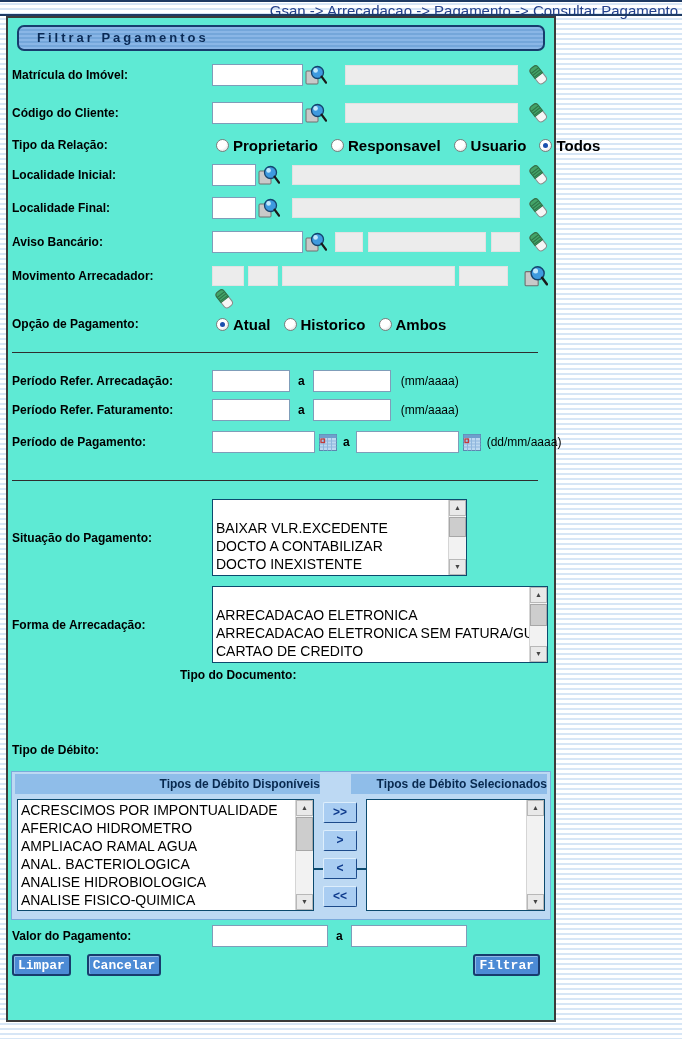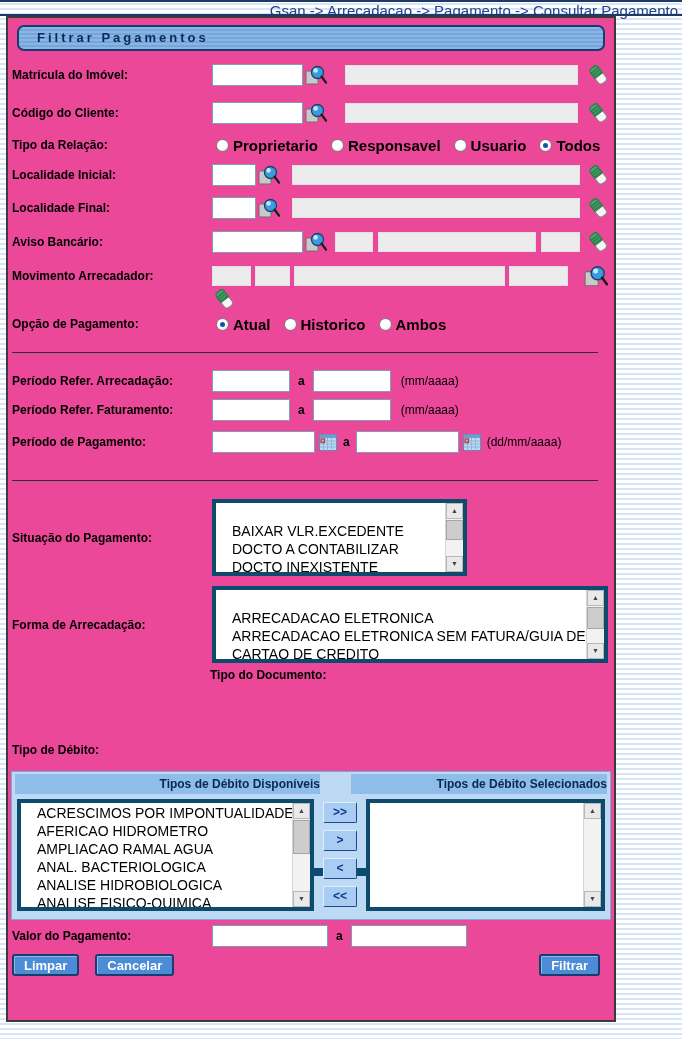--- a/index.html
+++ b/index.html
@@ -5,22 +5,22 @@
   html,body{margin:0;padding:0;}
   body{
     width:682px;height:1039px;position:relative;overflow:hidden;
     font-family:"Liberation Sans",sans-serif;
     background:repeating-linear-gradient(180deg,#ffffff 0px,#ffffff 3px,#d7e6f6 3px,#d7e6f6 5px);
   }
   .top-rule{position:absolute;top:0;left:0;right:0;height:2px;background:#1e3a63;}
   .breadcrumb{position:absolute;top:2px;right:4px;font-size:15px;color:#24418c;}
   .top-rule2{position:absolute;top:14px;left:0;right:0;height:2px;background:#1e3a63;}
 
-  .panel{position:absolute;top:16px;left:6px;width:610px;height:1006px;
-    background:#ec4899;border:2px solid #3a3a3a;box-sizing:border-box;}
+  .panel{position:absolute;top:16px;left:6px;width:550px;height:1006px;
+    background:#5eead4;border:2px solid #3a3a3a;box-sizing:border-box;}
 
   .titlebar{margin:7px 9px 0 9px;height:22px;line-height:22px;
     background:repeating-linear-gradient(180deg,#8ab6e6 0 2px,#74a6da 2px 4px);
     border:2px solid #173c6d;border-radius:7px;
     color:#0a2a55;font-weight:bold;font-size:13px;letter-spacing:3px;padding-left:18px;}
 
   .content{padding:0 6px 0 4px;}
   .intro{margin:16px 0 0 4px;font-size:12px;color:#000;}
 
   .row{display:flex;align-items:center;height:24px;}
@@ -43,21 +43,21 @@
 
   .ropt{display:inline-flex;align-items:center;margin-right:13px;}
   .rlab{font-weight:bold;font-size:15px;color:#000;margin-left:4px;}
   .rdot{width:13px;height:13px;border-radius:50%;border:1px solid #7d7d7d;box-sizing:border-box;
     background:radial-gradient(circle at 35% 30%,#ffffff 50%,#cfcfcf);position:relative;flex:0 0 13px;}
   .rdot.checked::after{content:"";position:absolute;left:3px;top:3px;width:5px;height:5px;
     border-radius:50%;background:#1b4fae;}
 
   .divider{height:0;border-top:1px solid #2e2e2e;margin-right:10px;}
 
-  .list{display:flex;background:#fff;border:4px solid #0c4a6e;box-sizing:border-box;overflow:hidden;padding-left:13px;}
+  .list{display:flex;background:#fff;border:1px solid #0c4a6e;box-sizing:border-box;overflow:hidden;}
   .list-items{flex:1;overflow:hidden;padding:1px 0 0 3px;}
   .opt{height:18px;line-height:18px;white-space:nowrap;font-size:14px;color:#000;}
   .h77{height:77px}.h73{height:73px}.h112{height:112px}
   .lw255{width:255px}.lw455{width:455px}
 
   .sbar{flex:0 0 17px;width:17px;background:#f2f2f2;border-left:1px solid #d5d5d5;
     display:flex;flex-direction:column;}
   .sbtn{height:16px;background:#e9e9e9;border:1px solid #b8b8b8;box-sizing:border-box;
     font-size:7px;line-height:14px;text-align:center;color:#444;}
   .sthumb{width:100%;background:#cdcdcd;border:1px solid #a7a7a7;box-sizing:border-box;margin-top:1px;}
@@ -74,23 +74,23 @@
   .dlist-left{width:297px;margin-left:2px;}
   .transfer{width:52px;display:flex;flex-direction:column;align-items:center;padding-top:3px;}
   .tbtn{width:34px;height:21px;margin-bottom:7px;background:#a9cdf2;color:#0e3a8c;
     font-weight:bold;font-size:12px;line-height:18px;text-align:center;
     border:1px solid #1c4a8a;border-top-color:#ddeefc;border-left-color:#ddeefc;
     border-radius:2px;box-sizing:border-box;cursor:pointer;}
   .dlist-right{flex:1;margin-right:2px;}
 
   .actions{display:flex;align-items:center;margin-top:6px;}
   .abtn{height:22px;background:#4c8bd5;color:#fff;font-weight:bold;font-size:13px;
-    border:2px solid #173c6d;border-radius:3px;padding:0 10px;
+    border:2px solid #173c6d;border-radius:3px;padding:0 4px;
     box-shadow:inset 0 1px 0 #8fb9e6,inset 1px 0 0 #8fb9e6;cursor:pointer;
-    font-family:Liberation Sans, sans-serif;}
+    font-family:Liberation Mono, monospace;}
 </style>
 </head>
 <body>
 
 <svg width="0" height="0" style="position:absolute">
   <defs>
     <g id="ic-search">
       <rect x="1" y="7" width="12" height="13" rx="1" fill="#c9c9c9" stroke="#6e6e6e"></rect>
       <circle cx="12.5" cy="8.5" r="6" fill="#3e9adf" stroke="#14446e" stroke-width="1.3"></circle>
       <circle cx="10.6" cy="6.4" r="2.3" fill="#c9ecfc" opacity="0.95"></circle>

